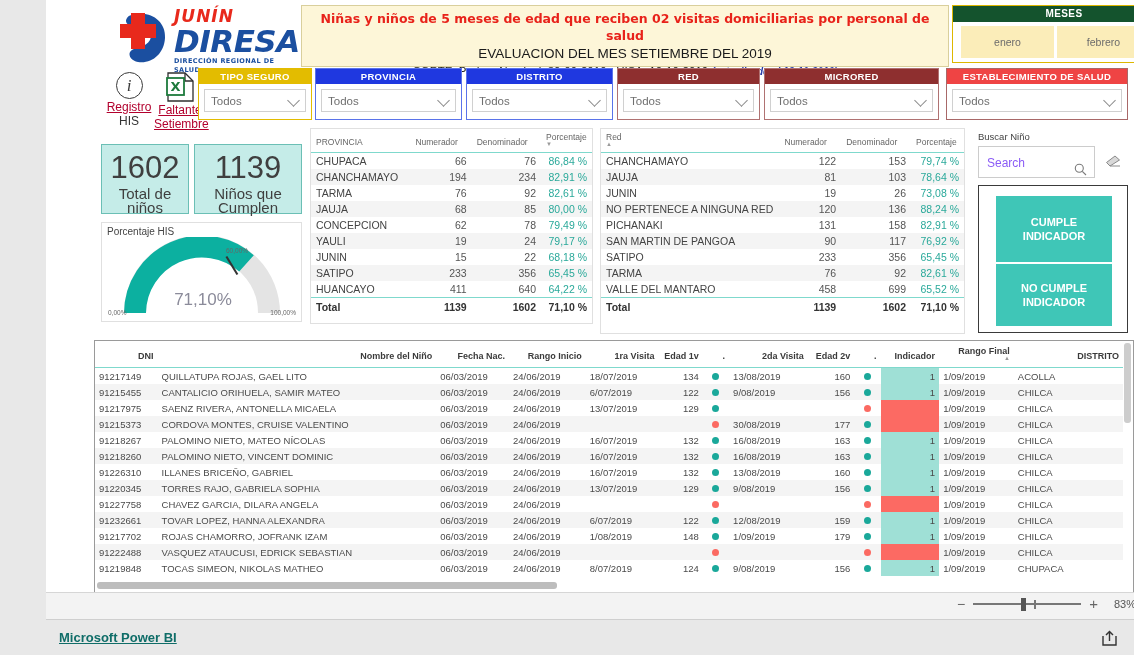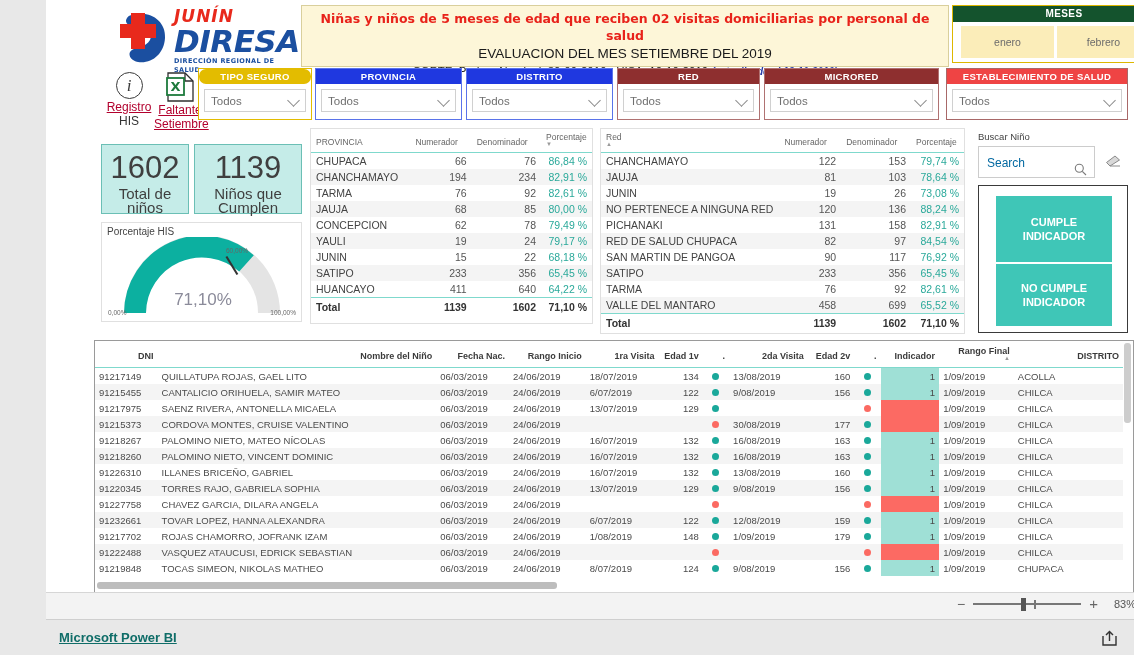--- a/index.html
+++ b/index.html
@@ -140,21 +140,21 @@
   #gauge-box { position: absolute; left: 55px; top: 222px; width: 201px; height: 100px;
                background: #fff; border: 1px solid #e0e0e0; }
   #gauge-title { font-size: 10px; color: #444; padding: 3px 0 0 5px; }
   .g-lbl { position: absolute; font-size: 6.5px; color: #666; }
 
   
   #search-label { position: absolute; left: 932px; top: 131px; font-size: 9.5px; color: #444; }
   #search-box {
     position: absolute; left: 932px; top: 146px; width: 117px; height: 32px;
     border: 1px solid #ccc; background: #fff;
-    font-size: 12px; color: #0369a1; line-height: 32px; padding-left: 8px;
+    font-size: 12px; color: #8b5cf6; line-height: 32px; padding-left: 8px;
   }
   #search-mag { position: absolute; right: 7px; top: 9px; }
   #eraser-icon { position: absolute; left: 1059px; top: 154px; }
 
   
   #ind-box { position: absolute; left: 932px; top: 185px; width: 150px; height: 148px;
              background: #fff; border: 1px solid #3a3a3a; }
   .ind-btn {
     position: absolute; left: 17px; width: 116px; background: #3fc6b7;
     color: #ffffff; font-size: 11px; font-weight: 700; text-align: center;
@@ -278,21 +278,21 @@
           <path d="M19 1 v8 h8" fill="none" stroke="#2f2f2f" stroke-width="1.3"></path>
           <rect x="1" y="6" width="17" height="17" fill="#ffffff" stroke="#1d7a3c" stroke-width="1.8"></rect>
           <text x="9.5" y="19" font-family="DejaVu Sans, sans-serif" font-size="13" font-weight="bold" fill="#1d7a3c" text-anchor="middle">X</text>
         </svg>
       </div>
       <div class="icon-cap">Faltante</div>
       <div class="icon-cap">Setiembre</div>
     </div>
 
     <div class="fbox" style="left:152px; top:68px; width:114px; height:52px; border-color:#e3bc00;">
-      <div class="fhead" style="background:#e3bc00;border-radius:7px;">TIPO SEGURO</div>
+      <div class="fhead" style="background:#e3bc00;">TIPO SEGURO</div>
       <div class="fsel">
         <span>Todos</span>
         <span class="chev"></span>
       </div>
     </div>
 
     <div class="fbox" style="left:269px; top:68px; width:147px; height:52px; border-color:#5a73ea;">
       <div class="fhead" style="background:#1f38e0;">PROVINCIA</div>
       <div class="fsel">
         <span>Todos</span>
@@ -470,26 +470,20 @@
               <td class="lft">NO PERTENECE A NINGUNA RED</td>
               <td>120</td>
               <td>136</td>
               <td class="pct">88,24 %</td>
             </tr>
             <tr>
               <td class="lft">PICHANAKI</td>
               <td>131</td>
               <td>158</td>
               <td class="pct">82,91 %</td>
-            </tr>
-            <tr>
-              <td class="lft">RED DE SALUD CHUPACA</td>
-              <td>82</td>
-              <td>97</td>
-              <td class="pct">84,54 %</td>
             </tr>
             <tr>
               <td class="lft">SAN MARTIN DE PANGOA</td>
               <td>90</td>
               <td>117</td>
               <td class="pct">76,92 %</td>
             </tr>
             <tr>
               <td class="lft">SATIPO</td>
               <td>233</td>

